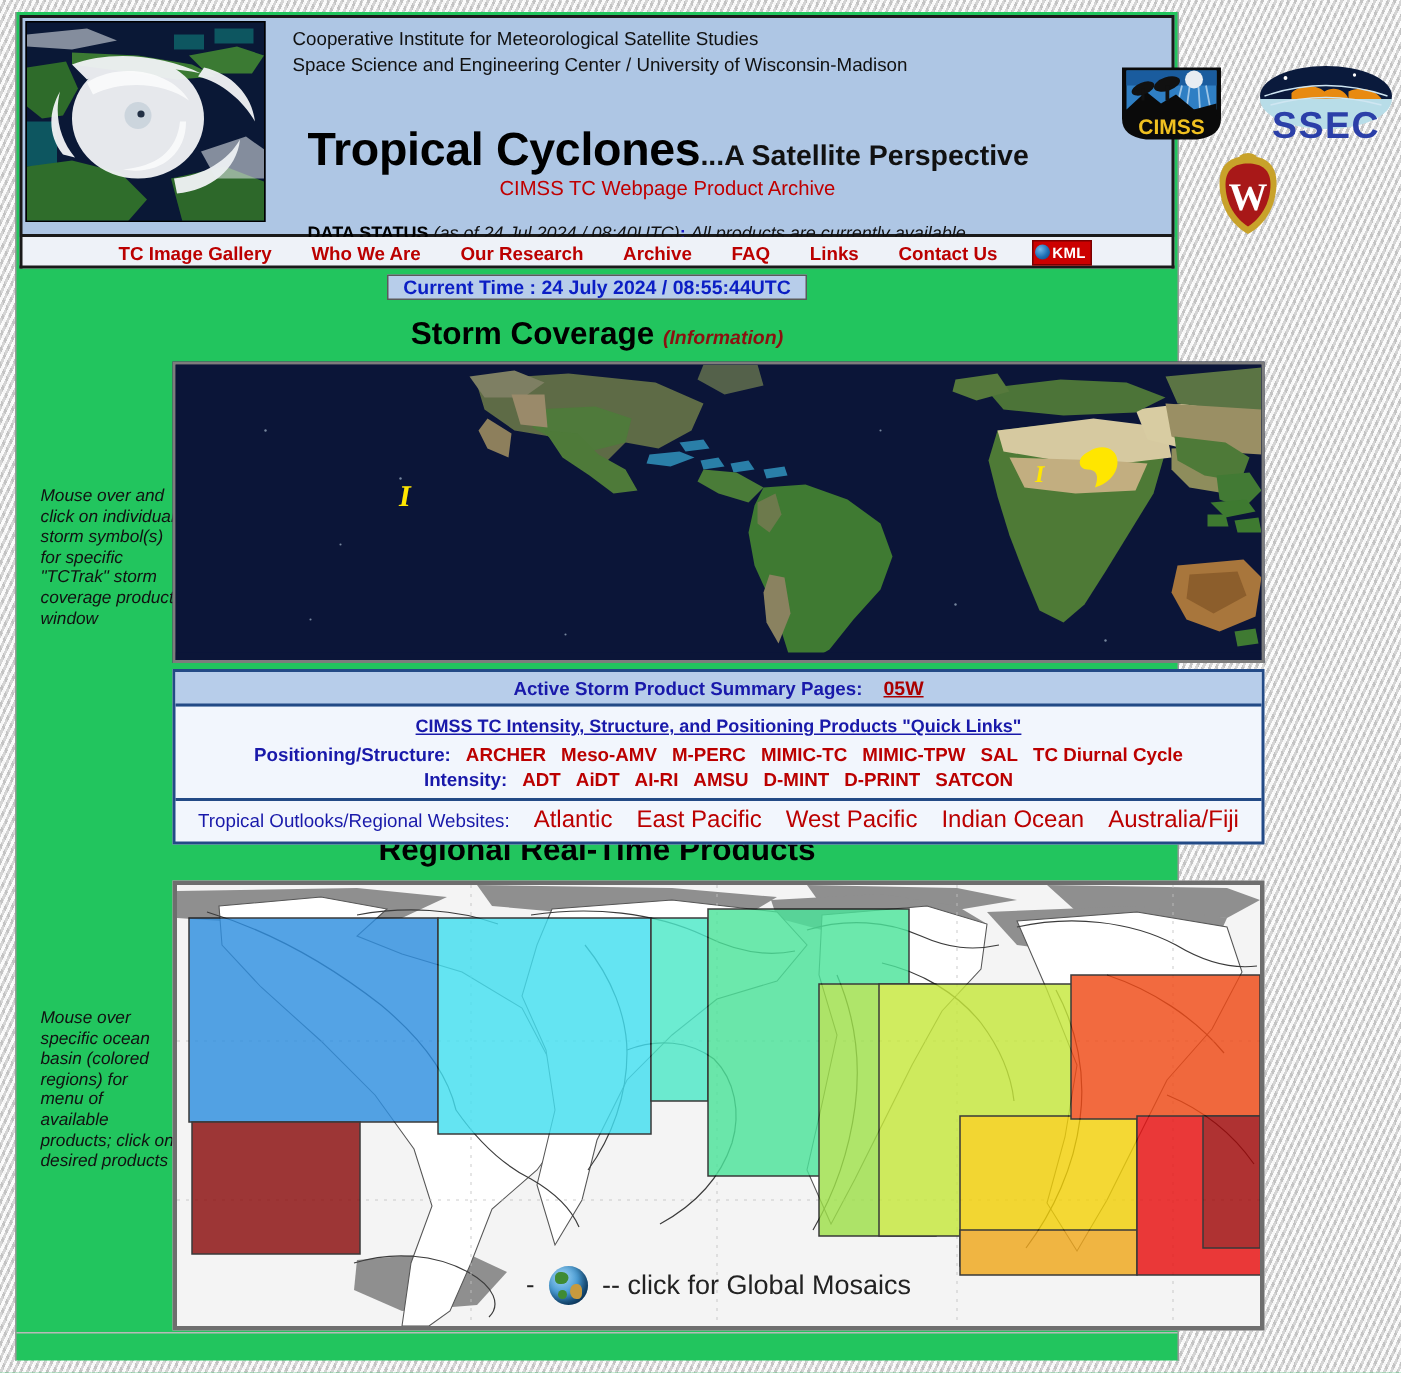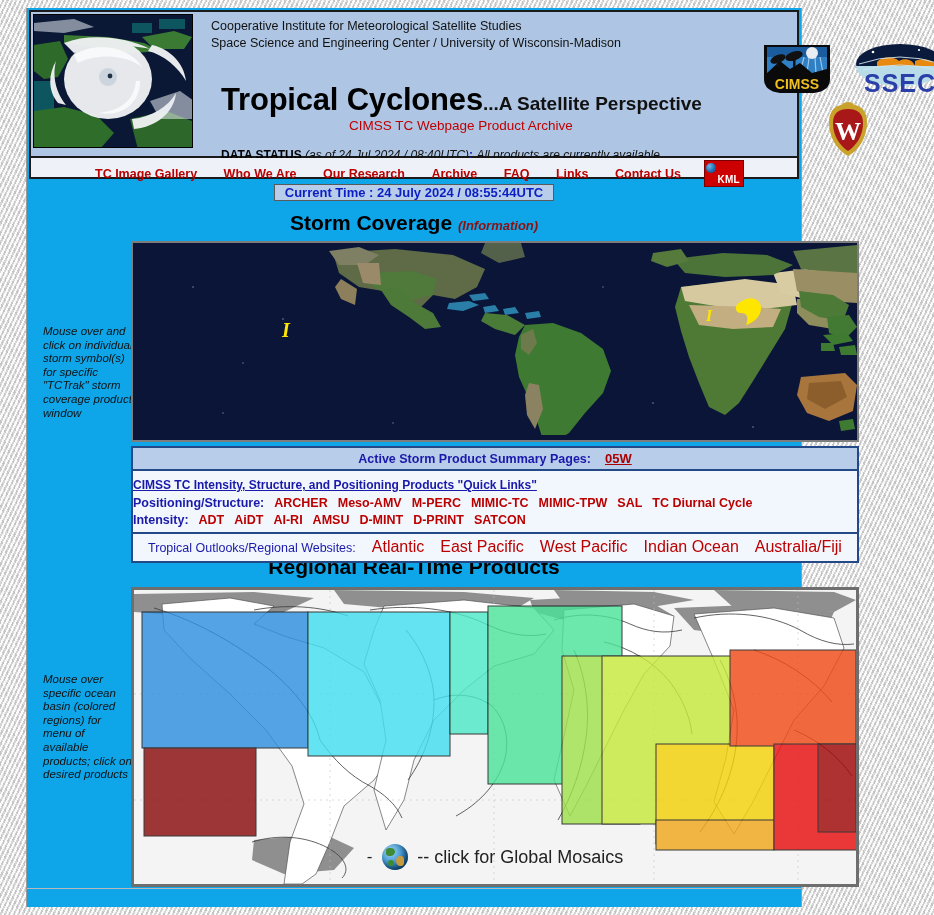--- a/index.html
+++ b/index.html
@@ -5,22 +5,22 @@
   html,body{margin:0;padding:0;}
   body{
     width:934px;height:915px;overflow:hidden;
     font-family:"Liberation Sans", sans-serif;
     background:#d8d8d8;
     background-image:
       repeating-linear-gradient(115deg, rgba(255,255,255,.85) 0px, rgba(255,255,255,.85) 2px, rgba(190,190,190,.5) 2px, rgba(190,190,190,.5) 4px),
       repeating-linear-gradient(65deg, rgba(255,255,255,.5) 0px, rgba(255,255,255,.5) 3px, rgba(175,175,175,.35) 3px, rgba(175,175,175,.35) 5px);
   }
   .page{
-    position:absolute;left:26px;top:8px;width:776px;height:899px;
-    background:#0ea5e9;border-left:1px solid #9a9a9a;border-right:1px solid #9a9a9a;
+    position:absolute;left:10px;top:8px;width:776px;height:899px;
+    background:#22c55e;border-left:1px solid #9a9a9a;border-right:1px solid #9a9a9a;
     box-sizing:border-box;
   }
 
   
   .banner{
     position:relative;margin:2px 2px 0 2px;height:148px;
     background:#aec6e4;border:2px solid #1a1a1a;box-sizing:border-box;
   }
   .hurricane{
     position:absolute;left:2px;top:2px;width:160px;height:134px;
@@ -50,21 +50,21 @@
     box-sizing:border-box;text-align:center;
   }
   .navbar .inner{display:inline-block;padding-top:2px;white-space:nowrap;}
   .nav-link{
     display:inline-block;font-size:12.5px;font-weight:bold;color:#bb0000;
     margin:0 11px;text-decoration:none;vertical-align:middle;
   }
   .kml-badge{
     display:inline-block;vertical-align:middle;margin-left:8px;
     background:#cc0000;border:1px solid #7a0000;color:#fff;
-    font-size:10px;font-weight:bold;padding:12px 3px 0 12px;height:13px;line-height:13px;
+    font-size:10px;font-weight:bold;padding:2px 3px 0 12px;height:13px;line-height:13px;
     position:relative;letter-spacing:.3px;
   }
   .kml-badge .kglobe{
     position:absolute;left:1px;top:1.5px;width:10px;height:10px;border-radius:50%;
     background:radial-gradient(circle at 35% 32%, #6fb7e8 0%, #1f6fb5 55%, #0c3f76 100%);
   }
 
   
   .timerow{height:24px;text-align:center;padding-top:4px;}
   .timebox{
@@ -91,21 +91,21 @@
 
   .tbl{
     position:absolute;left:104px;top:205px;width:728px;
     border:2px solid #234a86;box-sizing:border-box;background:#f2f6fd;
   }
   .tbl .r1{
     background:#b7cdea;border-bottom:2px solid #234a86;text-align:center;
     font-size:12.5px;font-weight:bold;color:#1919aa;padding:3px 0;
   }
   .tbl .r1 .storm{color:#aa0000;margin-left:14px;font-size:13px;}
-  .tbl .r2{padding:4px 0 5px 0;text-align:left;border-bottom:2px solid #234a86;}
+  .tbl .r2{padding:4px 0 5px 0;text-align:center;border-bottom:2px solid #234a86;}
   .ql-title{font-size:12px;font-weight:bold;color:#1919aa;text-decoration:underline;}
   .ql-line{margin-top:3px;font-size:12.5px;font-weight:bold;white-space:nowrap;}
   .ql-lab{color:#1919aa;}
   .ql-item{color:#bb0000;margin-left:10px;text-decoration:none;}
   .tbl .r3{padding:4px 0 5px 0;text-align:center;}
   .r3 .ql-lab{font-size:12.5px;}
   .r3 .ql-item{margin-left:16px;}
 
   
   .reg-wrap{position:relative;margin-top:8px;height:310px;}

